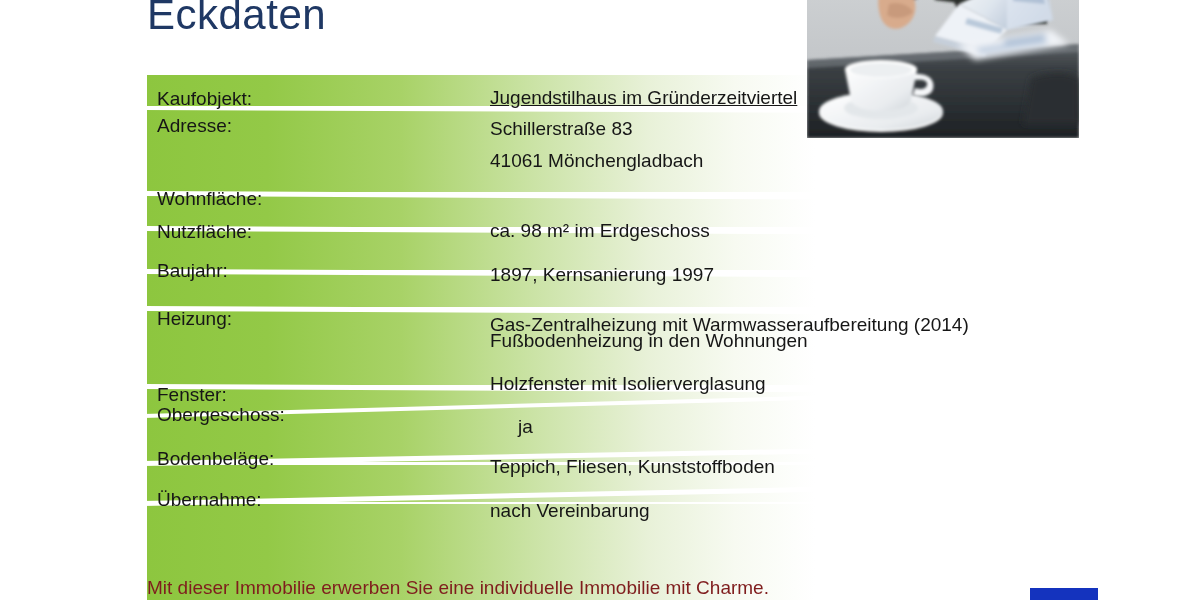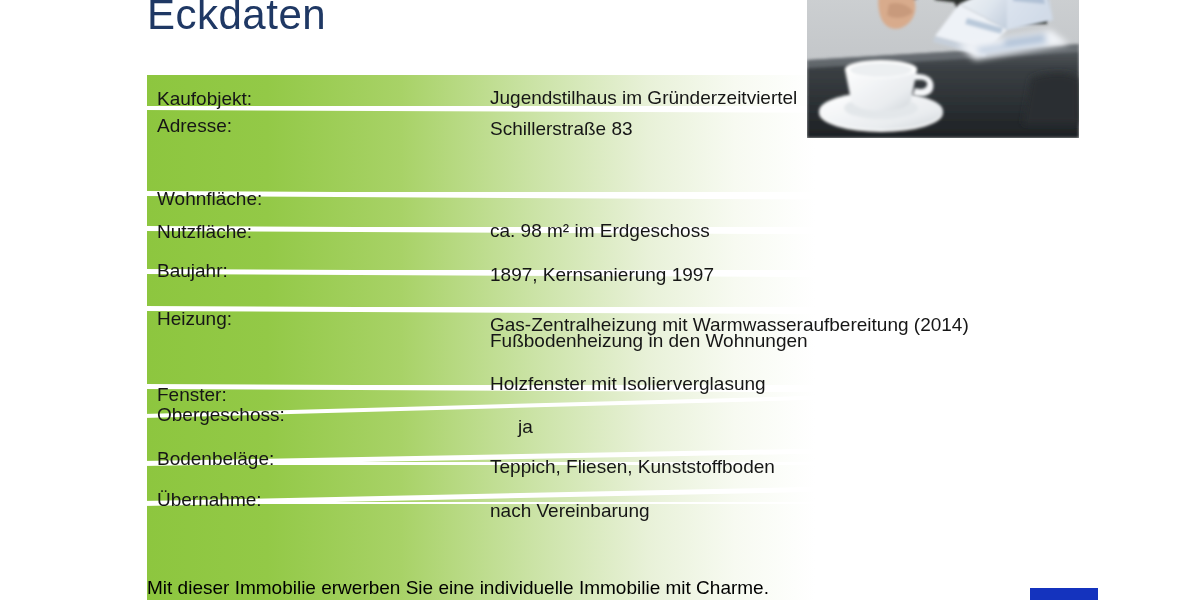--- a/index.html
+++ b/index.html
@@ -89,21 +89,21 @@
     white-space: nowrap;
     line-height: 1;
   }
 
   
   #footer-text {
     position: absolute;
     left: 147px;
     top: 578px;
     font-size: 19px;
-    color: #000000;
+    color: #7f1d1d;
     white-space: nowrap;
     line-height: 1;
   }
 
   
   #photo {
     position: absolute;
     left: 807px;
     top: -26px;
     width: 272px;
@@ -157,22 +157,23 @@
     <div class="row-label" style="top:41px;">Adresse:</div>
     <div class="row-label" style="top:114px;">Wohnfläche:</div>
     <div class="row-label" style="top:147px;">Nutzfläche:</div>
     <div class="row-label" style="top:186px;">Baujahr:</div>
     <div class="row-label" style="top:234px;">Heizung:</div>
     <div class="row-label" style="top:310px;">Fenster:</div>
     <div class="row-label" style="top:330px;">Obergeschoss:</div>
     <div class="row-label" style="top:374px;">Bodenbeläge:</div>
     <div class="row-label" style="top:415px;">Übernahme:</div>
 
-    <div class="row-value" style="top:13px;">Jugendstilhaus im Gründerzeitviertel</div>
+    <div class="row-value" style="top:13px;text-decoration:underline;">Jugendstilhaus im Gründerzeitviertel</div>
     <div class="row-value" style="top:44px;">Schillerstraße 83</div>
+    <div class="row-value" style="top:76px;">41061 Mönchengladbach</div>
     <div class="row-value" style="top:146px;">ca. 98 m² im Erdgeschoss</div>
     <div class="row-value" style="top:190px;">1897, Kernsanierung 1997</div>
     <div class="row-value" style="top:240px;">Gas-Zentralheizung mit Warmwasseraufbereitung (2014)</div>
     <div class="row-value" style="top:256px;">Fußbodenheizung in den Wohnungen</div>
     <div class="row-value" style="top:299px;">Holzfenster mit Isolierverglasung</div>
     <div class="row-value" style="top:342px;margin-left:28px;">ja</div>
     <div class="row-value" style="top:382px;">Teppich, Fliesen, Kunststoffboden</div>
     <div class="row-value" style="top:426px;">nach Vereinbarung</div>
 
   </div>

